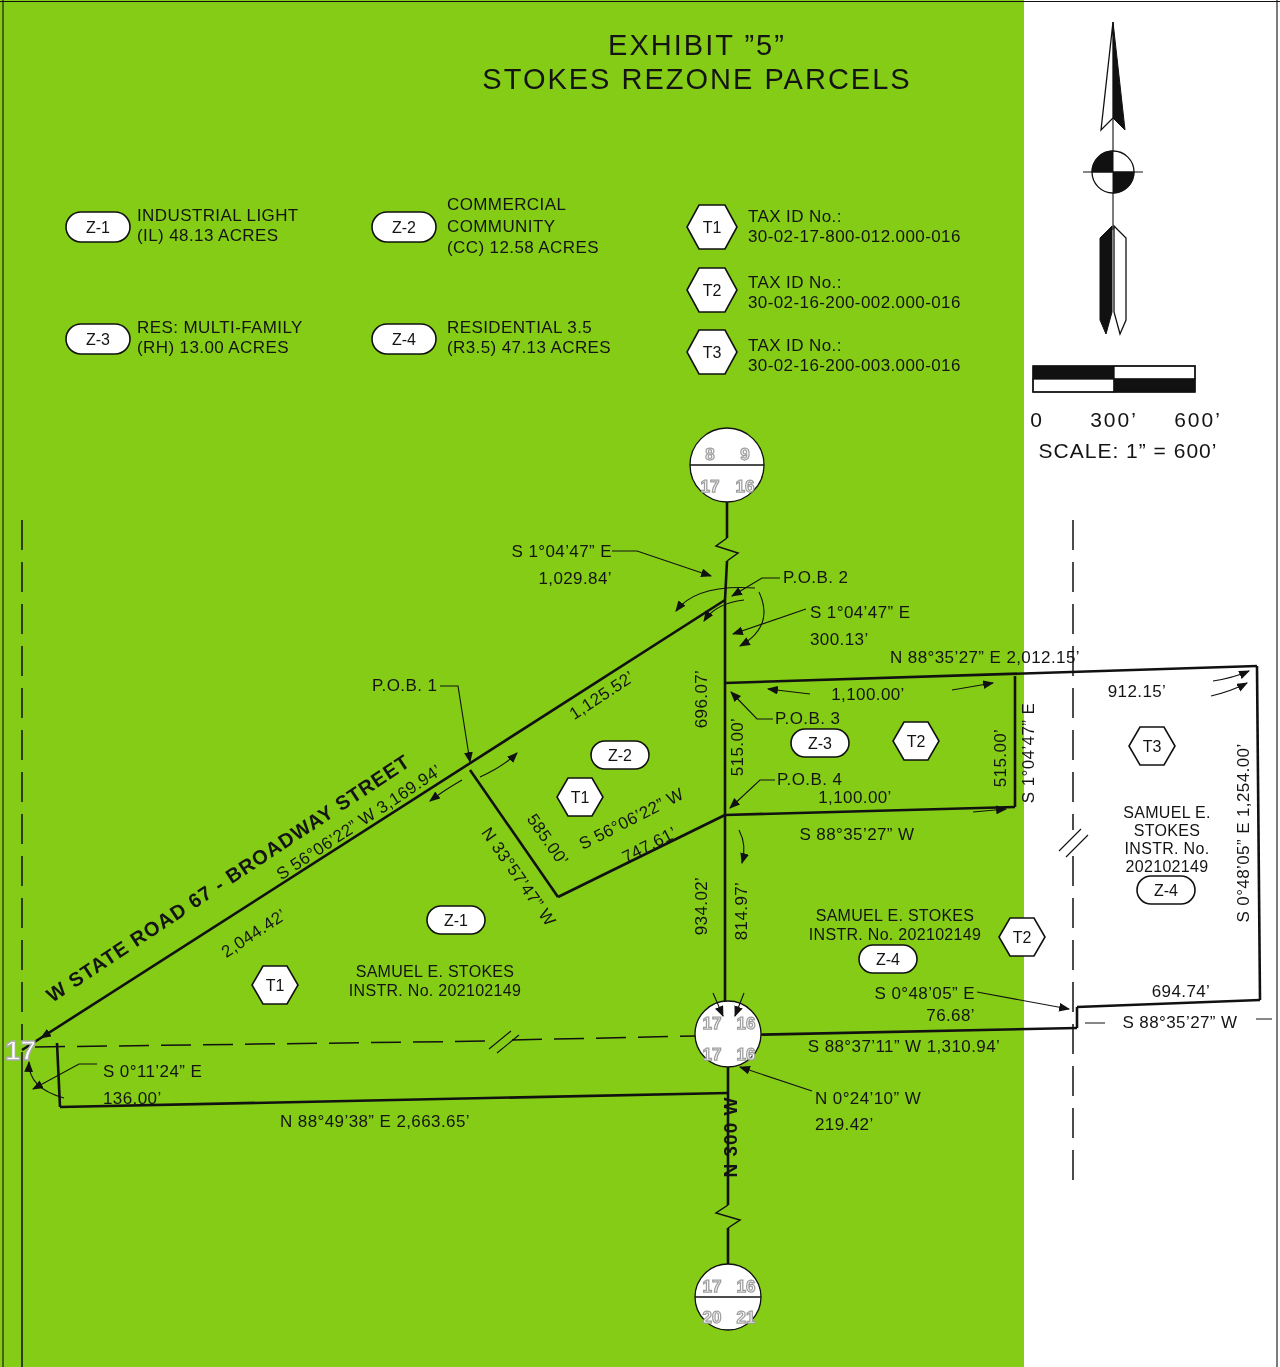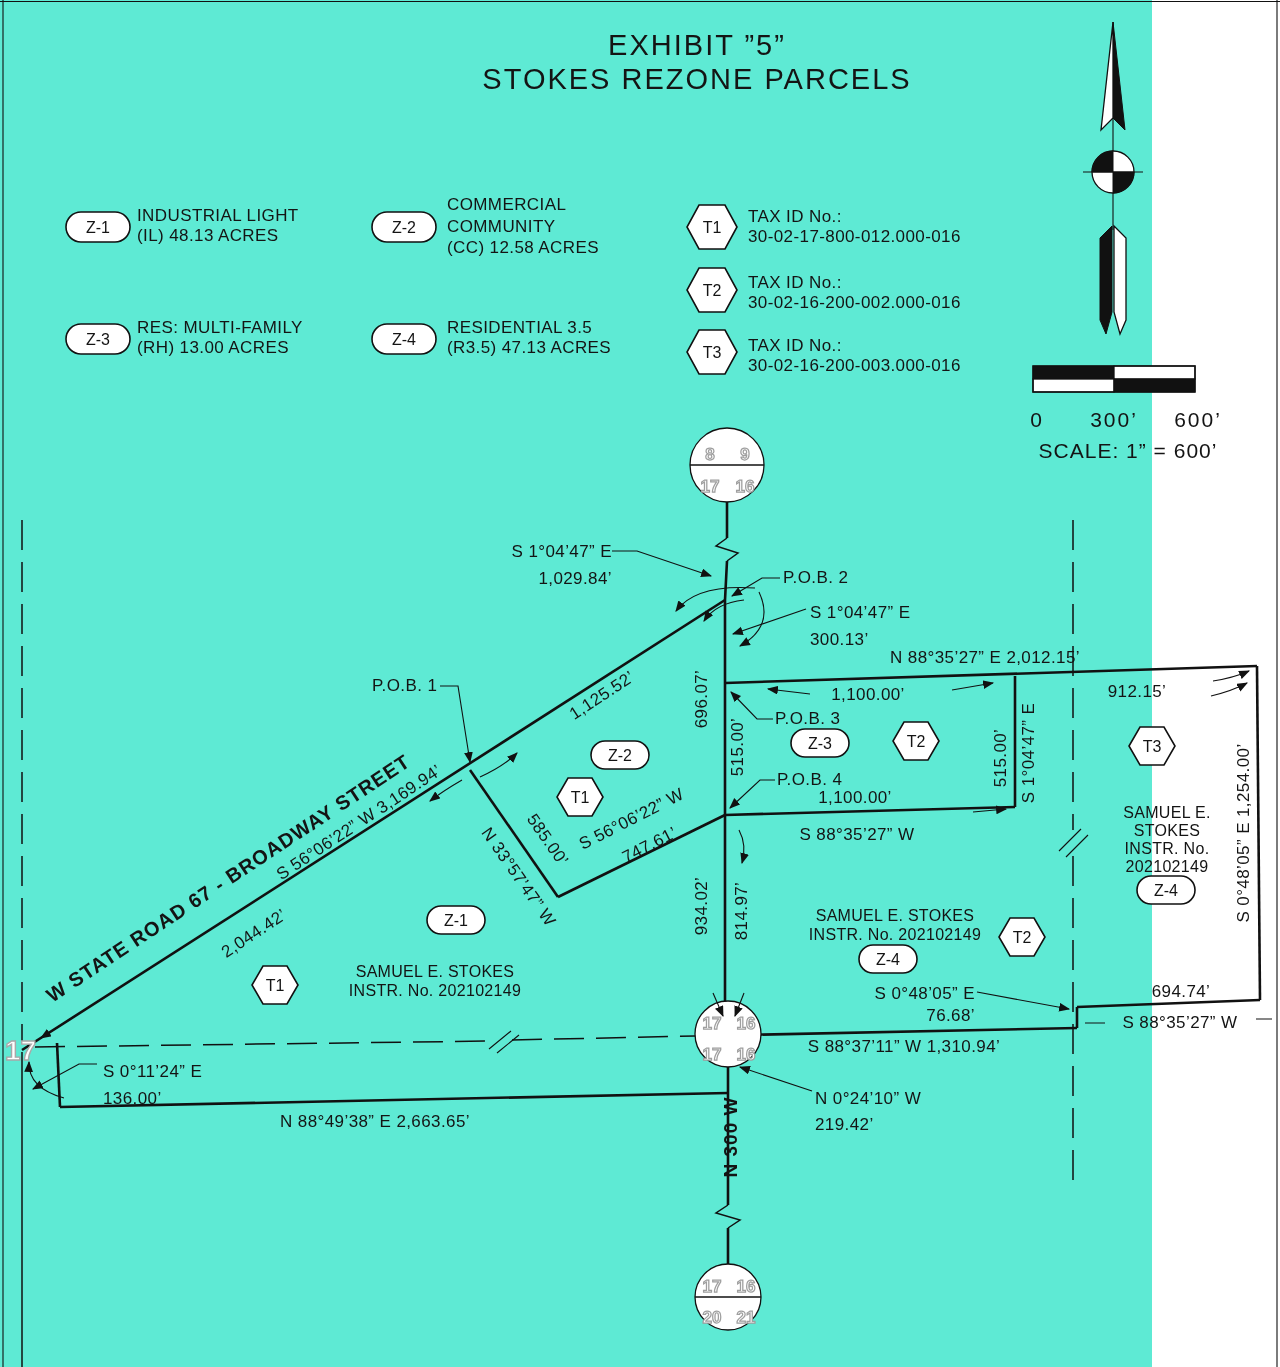--- a/index.html
+++ b/index.html
@@ -1,16 +1,16 @@
 <!DOCTYPE html>
 <html><head>
 <meta charset="utf-8">
 <style>
   html,body{margin:0;padding:0;background:#ffffff;}
-  .wrap{width:1152px;height:1367px;position:relative;background:#5eead4;}
+  .wrap{width:1024px;height:1367px;position:relative;background:#84cc16;}
   svg{display:block;}
   text{font-family:"Liberation Sans",sans-serif;fill:#141414;}
   .t-title{font-size:29px;letter-spacing:2px;}
   .t-dim{font-size:17px;letter-spacing:0.4px;}
   .t-own{font-size:16px;letter-spacing:0.3px;}
   .t-tag{font-size:16px;}
   .t-road{font-size:20px;font-weight:700;letter-spacing:1px;}
   .t-n300{font-size:19px;font-weight:700;letter-spacing:1px;}
   .t-sec{font-size:17px;font-weight:700;fill:#ffffff;stroke:#9f9f9f;stroke-width:1.25px;}
   .t-sec-big{font-size:28px;font-weight:700;fill:#ffffff;stroke:#a8a8a8;stroke-width:1.4px;}

